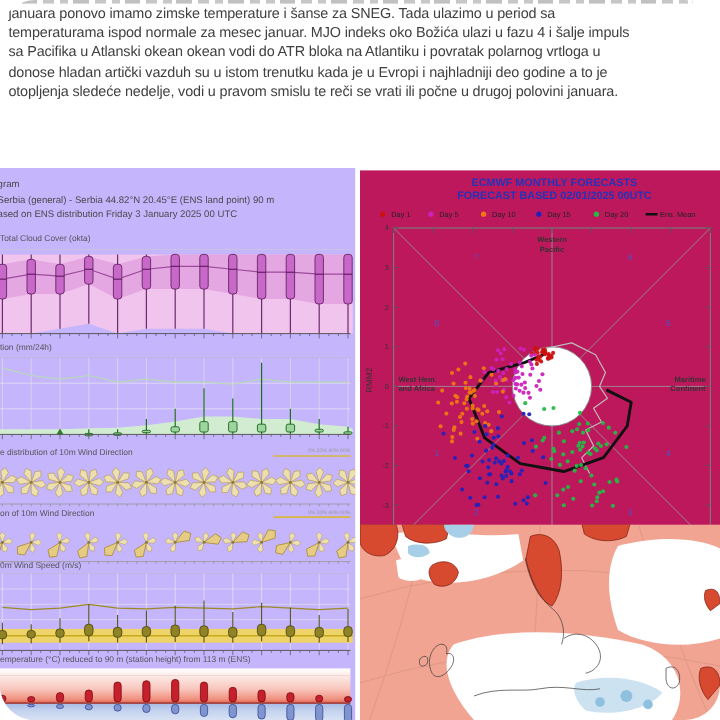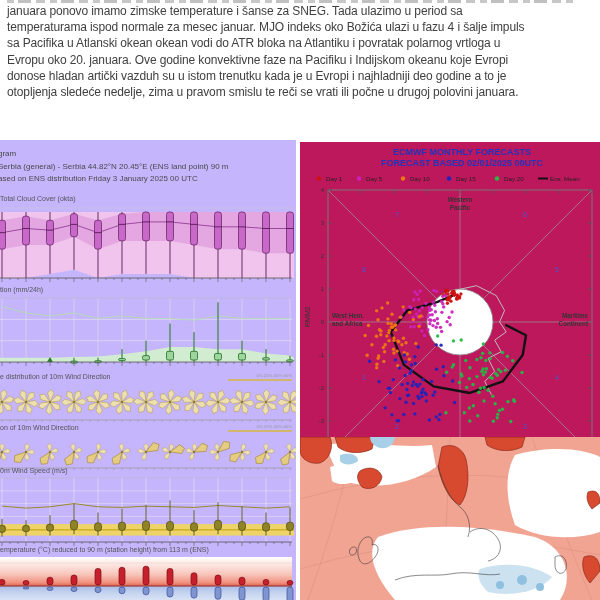--- a/index.html
+++ b/index.html
@@ -1,17 +1,17 @@
 <!DOCTYPE html>
 <html><head>
 <meta charset="utf-8">
 <style>
   html,body{margin:0;padding:0;background:#fff;}
   #canvas{position:relative;width:600px;height:600px;background:#fff;overflow:hidden;
-          font-family:"Liberation Sans",sans-serif;}
+          font-family:"Liberation Sans",sans-serif;border-radius:29px;}
   .post{position:absolute;left:7px;top:0;width:592px;color:#404040;}
   .cutline{width:570px;height:3px;margin-top:0;
     background:repeating-linear-gradient(90deg,#9a9a9a 0 7px,transparent 7px 11px,#8d8d8d 11px 24px,transparent 24px 29px,#999 29px 38px,transparent 38px 43px);
     opacity:.55;}
   .pline{white-space:nowrap;font-size:12px;line-height:16.2px;letter-spacing:-0.12px;}
   .meteo{position:absolute;left:0;top:140px;width:296px;height:460px;background:#c4b5fd;z-index:1;}
   .mjo{position:absolute;left:300px;top:142px;width:300px;height:300px;background:#be185d;z-index:2;}
   .map{position:absolute;left:300px;top:437px;width:300px;height:163px;z-index:3;}
   svg text{font-family:"Liberation Sans",sans-serif;}
   .hdr{font-size:8px;fill:#4a4a4a;}
@@ -26,23 +26,22 @@
 </head>
 <body>
 
 <div id="canvas">
 
   <div class="post">
     <div class="cutline"></div>
     <div class="pline">januara ponovo imamo zimske temperature i šanse za SNEG. Tada ulazimo u period sa</div>
     <div class="pline">temperaturama ispod normale za mesec januar. MJO indeks oko Božića ulazi u fazu 4 i šalje impuls</div>
     <div class="pline">sa Pacifika u Atlanski okean okean vodi do ATR bloka na Atlantiku i povratak polarnog vrtloga u</div>
-    <div class="pline">Evropu oko 20. januara. Ove godine konvektivne faze na Pacifiku i Indijskom okeanu koje Evropi</div>
     <div class="pline">donose hladan artički vazduh su u istom trenutku kada je u Evropi i najhladniji deo godine a to je</div>
-    <div class="pline">otopljenja sledeće nedelje, zima u pravom smislu te reči se vrati ili počne u drugoj polovini januara.</div>
+    <div class="pline">otopljenja sledeće nedelje, vodi u pravom smislu te reči se vrati ili počne u drugoj polovini januara.</div>
   </div>
 
   <div class="meteo">
     <svg id="meteo-svg" width="296" height="460" viewBox="0 0 296 460">
       <text class="hdr" x="-2" y="16">gram</text>
       <text class="hdr" x="-2" y="29">Serbia (general) - Serbia 44.82°N 20.45°E (ENS land point) 90 m</text>
       <text class="hdr" x="-2" y="41">ased on ENS distribution Friday  3 January 2025 00 UTC</text>
 
       <text class="plabel" x="0" y="61">Total Cloud Cover (okta)</text>
       <g id="g-cloud">

